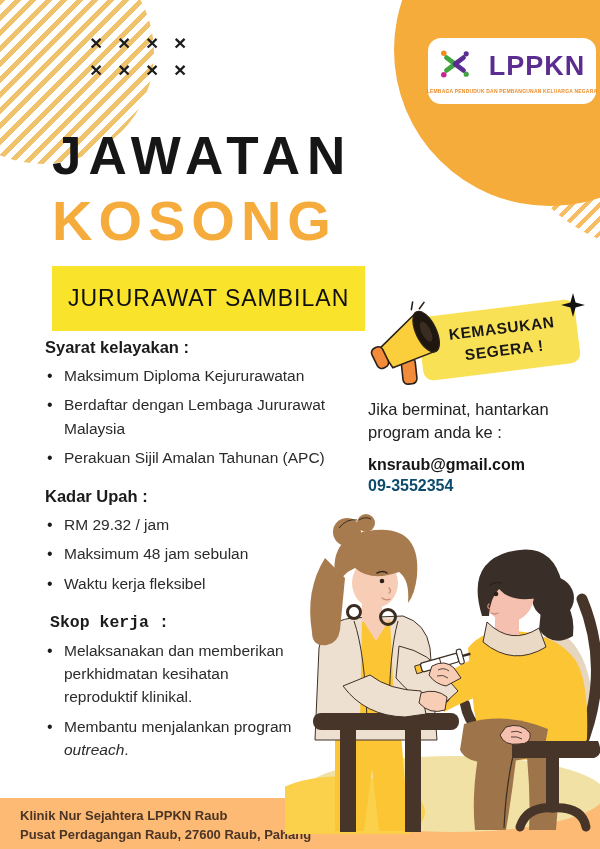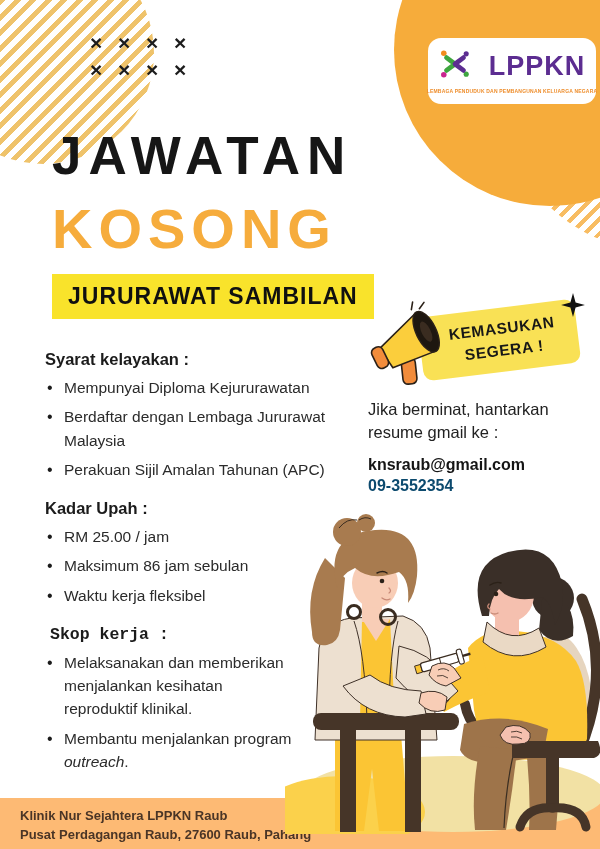--- a/index.html
+++ b/index.html
@@ -20,27 +20,27 @@
     background:#F6AC3B; z-index:2; }
   .logo-box { position:absolute; left:428px; top:38px; width:168px; height:66px; background:#fff;
     border-radius:13px; z-index:3; display:flex; flex-direction:column; align-items:center; justify-content:center; }
   .logo-row { display:flex; align-items:center; gap:18px; }
   .logo-text { color:#5C2D91; font-weight:900; font-size:27px; letter-spacing:1px; line-height:1; }
   .logo-tagline { color:#EE8D2B; font-weight:700; font-size:5px; letter-spacing:.2px; margin-top:4px; white-space:nowrap; }
 
   
   .title-block { position:absolute; left:52px; top:128px; z-index:3; }
   .title-line1 { font-size:53px; font-weight:900; color:#161616; letter-spacing:7px; line-height:1.05; }
-  .title-line2 { font-size:56px; font-weight:900; color:#F6AC3C; letter-spacing:6px; line-height:1.05; margin-top:16px; }
+  .title-line2 { font-size:56px; font-weight:900; color:#F6AC3C; letter-spacing:6px; line-height:1.05; margin-top:8px; }
   .title-highlight { display:inline-block; margin-top:16px; background:#F9E32B; color:#101010;
-    font-size:23px; font-weight:700; letter-spacing:1px; padding:9px 16px; }
+    font-size:23px; font-weight:400; letter-spacing:1px; padding:19px 16px; }
 
   
   .left-col { position:absolute; left:45px; top:338px; width:335px; z-index:3; color:#262626; }
-  .section { margin-bottom:18px;margin-top:12px; }
+  .section { margin-bottom:18px; }
   .section h3 { font-size:16.5px; font-weight:800; color:#1b1b1b; margin-bottom:7px; }
   .section ul { list-style:none; }
   .section li { position:relative; padding-left:19px; font-size:15.5px; line-height:1.5; margin-bottom:6px; color:#2b2b2b; }
   .section li::before { content:"•"; position:absolute; left:2px; top:0; font-size:16px; color:#1b1b1b; }
   .section.narrow { max-width:248px; }
   .section.narrow h3 { margin-left:5px;font-family:Liberation Mono, monospace; }
   .section em { font-style:italic; }
 
   
   .announce { position:absolute; left:362px; top:294px; width:230px; height:108px; z-index:3; }
@@ -105,39 +105,39 @@
     <div class="title-line1">JAWATAN</div>
     <div class="title-line2">KOSONG</div>
     <div class="title-highlight">JURURAWAT SAMBILAN</div>
   </div>
 
   <div class="left-col">
 
     <div class="section">
       <h3>Syarat kelayakan :</h3>
       <ul>
-        <li>Mempunyai Diploma Kejururawatan</li>
+        <li>Maksimum Diploma Kejururawatan</li>
         <li>Berdaftar dengan Lembaga Jururawat Malaysia</li>
         <li>Perakuan Sijil Amalan Tahunan (APC)</li>
       </ul>
     </div>
 
     <div class="section">
       <h3>Kadar Upah :</h3>
       <ul>
-        <li>RM 25.00 / jam</li>
-        <li>Maksimum 86 jam sebulan</li>
+        <li>RM 29.32 / jam</li>
+        <li>Maksimum 48 jam sebulan</li>
         <li>Waktu kerja fleksibel</li>
       </ul>
     </div>
 
     <div class="section narrow">
       <h3>Skop kerja :</h3>
       <ul>
-        <li>Melaksanakan dan memberikan menjalankan kesihatan reproduktif klinikal.</li>
+        <li>Melaksanakan dan memberikan perkhidmatan kesihatan reproduktif klinikal.</li>
         <li><span>Membantu menjalankan program </span><em>outreach</em><span>.</span></li>
       </ul>
     </div>
 
   </div>
 
   <div class="announce">
     <div class="banner">
       <div class="b1">KEMASUKAN</div>
       <div class="b2">SEGERA !</div>
@@ -155,21 +155,21 @@
       </svg>
     </span>
     <span class="sparkle">
       <svg width="26" height="26" viewBox="0 0 24 24">
         <path d="M12 1 L14.4 9.6 L23 12 L14.4 14.4 L12 23 L9.6 14.4 L1 12 L9.6 9.6 Z" fill="#111"></path>
       </svg>
     </span>
   </div>
 
   <div class="contact">
-    <div class="intro">Jika berminat, hantarkan resume gmail ke :</div>
+    <div class="intro">Jika berminat, hantarkan program anda ke :</div>
     <div class="email">knsraub@gmail.com</div>
     <div class="phone">09-3552354</div>
   </div>
 
   <div class="illustration">
     <svg width="315" height="338" viewBox="0 0 315 338">
 
       <ellipse cx="168" cy="298" rx="152" ry="38" fill="#F2E1A4"></ellipse>
       <ellipse cx="58" cy="316" rx="82" ry="36" fill="#FBD14B"></ellipse>
 

